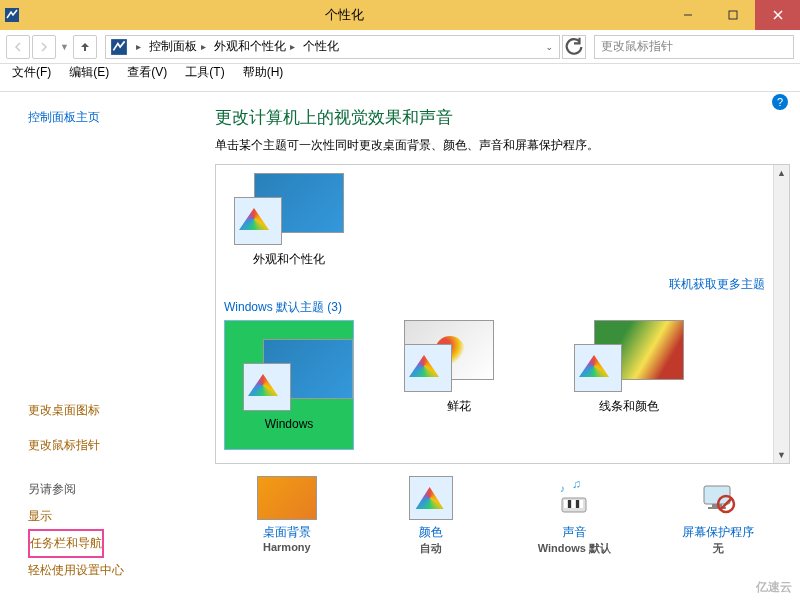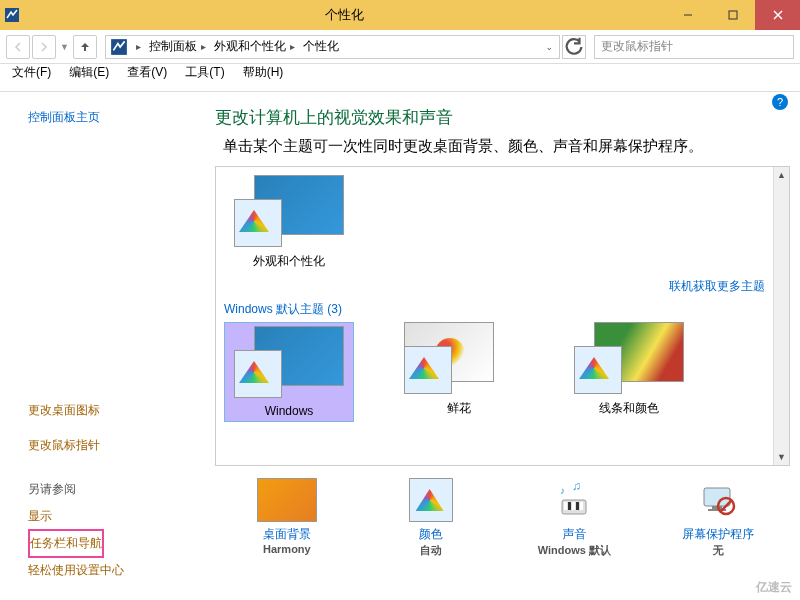--- a/index.html
+++ b/index.html
@@ -30,31 +30,31 @@
 .sidebar { width: 205px; padding: 14px 0 0 28px; display: flex; flex-direction: column; gap: 12px; }
 .sidelink { color: #a16207; cursor: pointer; padding: 3px 0; }
 .sidelink.main { color: #0066cc; }
 .sidespacer { flex: 1; }
 .sidesection { color: #555; margin-bottom: 6px; }
 .sidebottom .sidelink { padding: 4px 0; }
 .highlightbox { border: 2px solid #ec4899; padding: 2px 4px; display: inline-block; }
 
 .content { flex: 1; padding: 14px 10px 0 10px; position: relative; display: flex; flex-direction: column; }
 .heading { color: #0a6b3a; font-size: 17px; margin-bottom: 8px; }
-.subtext { font-size: 15px; margin-bottom: 10px; margin-left: 8px; }
+.subtext { font-size: 12px; margin-bottom: 10px; }
 .help { position: absolute; top: 2px; right: 12px; width: 16px; height: 16px; border-radius: 50%; background: #0078d7; color: #fff; font-size: 11px; display: flex; align-items: center; justify-content: center; cursor: pointer; }
 
 .themes { border: 1px solid #ccc; padding: 8px 8px 8px 8px; position: relative; flex: 0 0 auto; height: 300px; }
 .themes .scrollbar { position: absolute; right: 0; top: 0; bottom: 0; width: 16px; border-left: 1px solid #ddd; background: #f0f0f0; display: flex; flex-direction: column; }
 .scrollbar .arrow { height: 16px; display: flex; align-items: center; justify-content: center; color: #555; cursor: pointer; font-size: 9px; }
 .scrollbar .track { flex: 1; }
 
 .themerow { display: flex; gap: 40px; }
 .themeitem { width: 130px; text-align: center; cursor: pointer; }
-.themeitem.selected { background: #c4b5fd; border: 1px solid #7bb8e0; padding: 3px; }
+.themeitem.selected { background: #22c55e; border: 1px solid #7bb8e0; padding: 18px; }
 .themepreview { width: 110px; height: 72px; position: relative; margin: 0 auto; }
 .wallpaper { width: 90px; height: 60px; position: absolute; top: 0; right: 0; border: 1px solid #999; }
 .wallpaper.p0 { background: linear-gradient(135deg, #2980b9, #3498db); }
 .wallpaper.p2 { background: linear-gradient(135deg, #2980b9, #3498db); }
 .wallpaper.p3 { background: linear-gradient(120deg, #3a8f3a 30%, #f5e050 60%, #c0392b 80%); }
 .wallpaper.p4 { background: linear-gradient(135deg, #e0e0e0, #fff); position: relative; }
 .wallpaper.p4::before { content: ""; position: absolute; left: 30px; top: 15px; width: 30px; height: 30px; background: radial-gradient(circle at 30% 30%, #e74c3c 20%, #f1c40f 50%, transparent 70%); border-radius: 50%; }
 .colorcard { width: 48px; height: 48px; position: absolute; bottom: 0; left: 0; border: 1px solid #999; background: #e0f0ff; overflow: hidden; }
 .colorcard::before { content: ""; position: absolute; left: 4px; top: 10px; width: 30px; height: 22px; background: conic-gradient(#e74c3c,#f39c12,#f1c40f,#2ecc71,#3498db,#9b59b6,#e74c3c); clip-path: polygon(0 100%, 100% 100%, 50% 0); }
 .themename { margin-top: 6px; font-size: 12px; }

